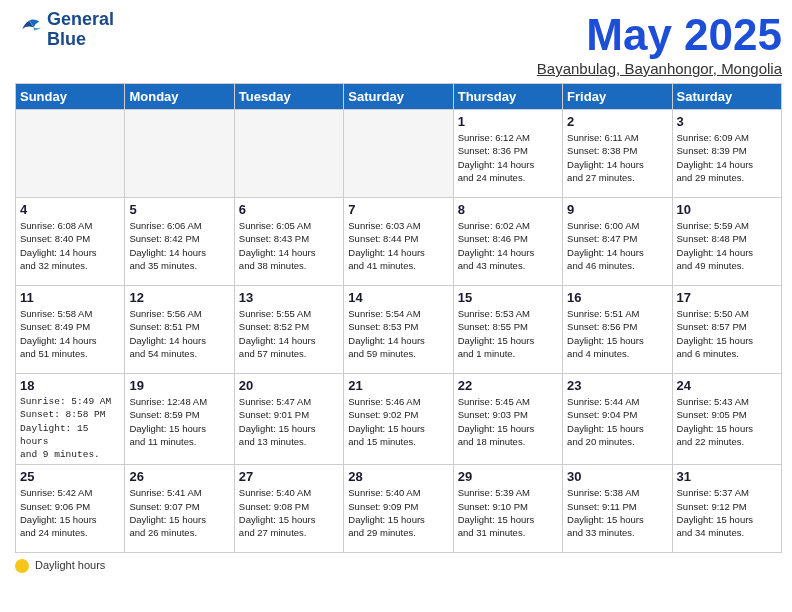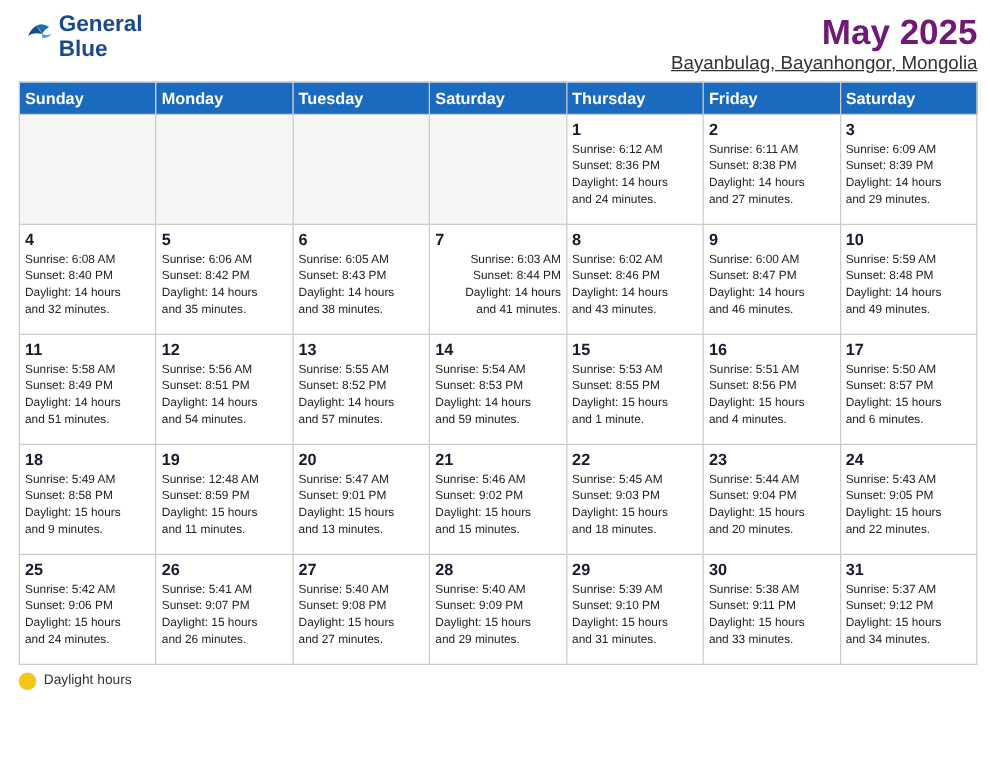--- a/index.html
+++ b/index.html
@@ -36,23 +36,23 @@
       display: block;
     }
     .logo-bird {
       width: 28px;
       height: 28px;
     }
     .title-block {
       text-align: right;
     }
     .month-title {
-      font-size: 28px;
+      font-size: 44px;
       font-weight: bold;
-      color: #701a75;
+      color: #1d4ed8;
     }
     .subtitle {
       font-size: 15px;
       color: #333;
       text-decoration: underline;
     }
     table {
       width: 100%;
       border-collapse: collapse;
       table-layout: fixed;
@@ -186,21 +186,21 @@
           </td>
           <td>
             <span class="day-number">6</span>
             <div class="day-info" style="white-space: pre-line;">Sunrise: 6:05 AM
 Sunset: 8:43 PM
 Daylight: 14 hours
 and 38 minutes.</div>
           </td>
           <td>
             <span class="day-number">7</span>
-            <div class="day-info" style="white-space: pre-line; text-align: right;">Sunrise: 6:03 AM
+            <div class="day-info" style="white-space: pre-line;">Sunrise: 6:03 AM
 Sunset: 8:44 PM
 Daylight: 14 hours
 and 41 minutes.</div>
           </td>
           <td>
             <span class="day-number">8</span>
             <div class="day-info" style="white-space: pre-line;">Sunrise: 6:02 AM
 Sunset: 8:46 PM
 Daylight: 14 hours
 and 43 minutes.</div>
@@ -267,21 +267,21 @@
             <span class="day-number">17</span>
             <div class="day-info" style="white-space: pre-line;">Sunrise: 5:50 AM
 Sunset: 8:57 PM
 Daylight: 15 hours
 and 6 minutes.</div>
           </td>
         </tr>
         <tr>
           <td>
             <span class="day-number">18</span>
-            <div class="day-info" style="white-space: pre-line;">Sunrise: 5:49 AM
+            <div class="day-info" style="white-space: pre-line; font-family: Liberation Mono, monospace;">Sunrise: 5:49 AM
 Sunset: 8:58 PM
 Daylight: 15 hours
 and 9 minutes.</div>
           </td>
           <td>
             <span class="day-number">19</span>
             <div class="day-info" style="white-space: pre-line;">Sunrise: 12:48 AM
 Sunset: 8:59 PM
 Daylight: 15 hours
 and 11 minutes.</div>

